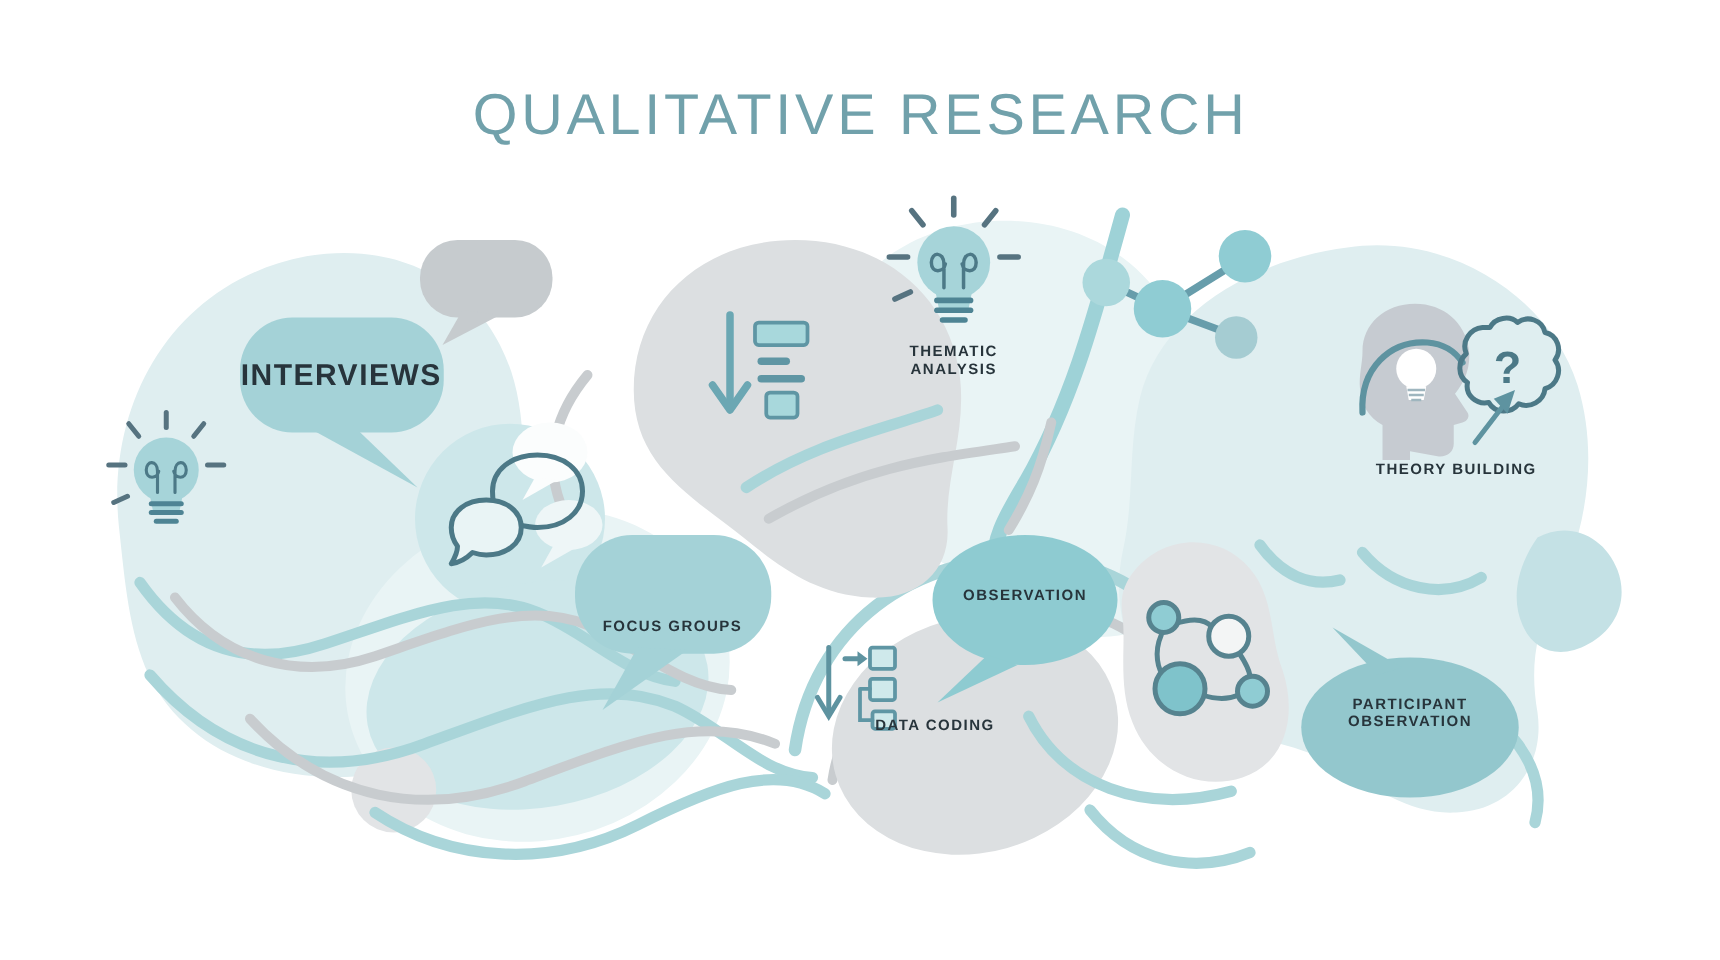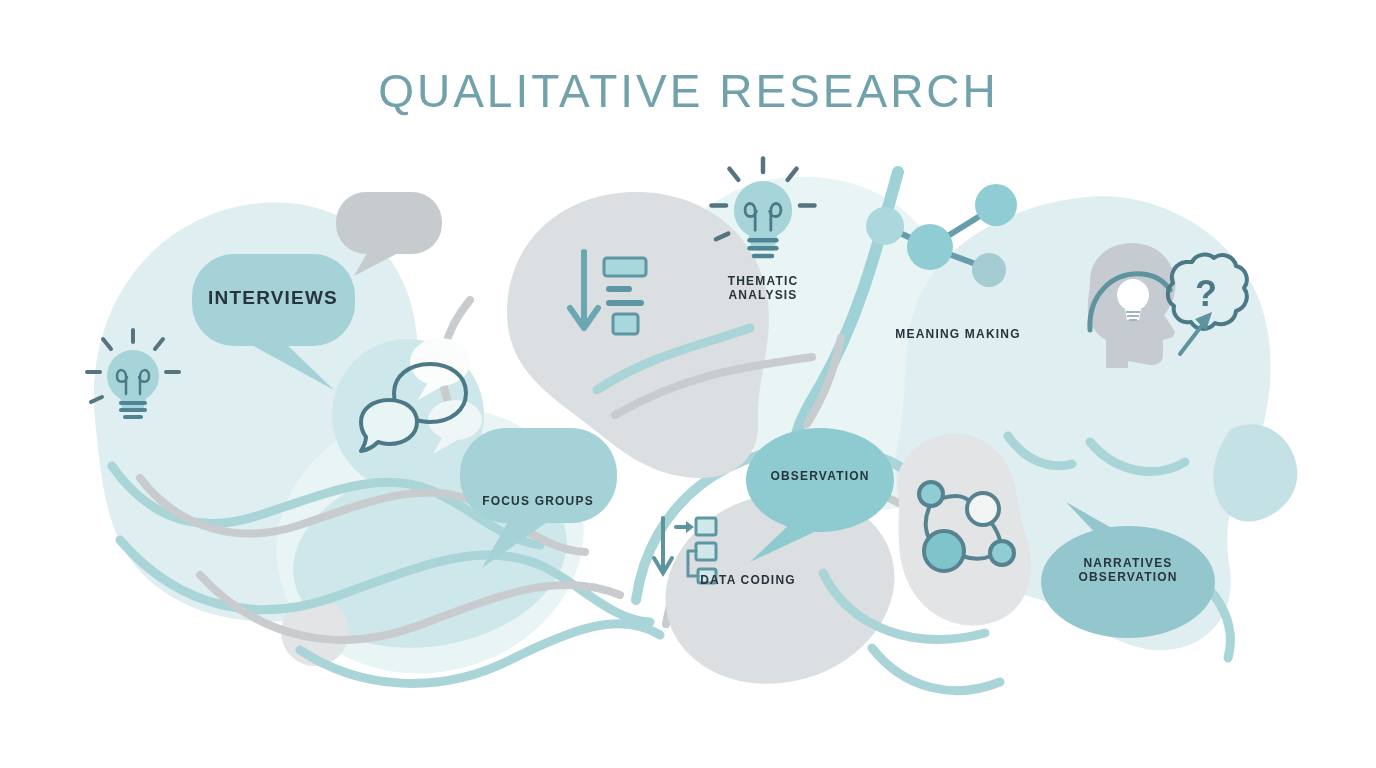--- a/index.html
+++ b/index.html
@@ -200,27 +200,27 @@
       <path d="M686,521 L694,527 L686,533 Z" fill="#5e93a0"></path>
       <rect class="sq" x="696" y="518" width="20" height="17" rx="2"></rect>
       <rect class="sq" x="696" y="543" width="20" height="17" rx="2"></rect>
       <rect class="sq" x="698" y="569" width="18" height="14" rx="2"></rect>
       <path class="sq-line" d="M688,551 H696 M688,551 V576 H698"></path>
     </g>
   </svg>
 
   <div class="title">QUALITATIVE RESEARCH</div>
 
-  <div class="label" style="left:190px;top:287px;width:166px;font-size:19px;">INTERVIEWS</div>
+  <div class="label" style="left:190px;top:287px;width:166px;font-size:24px;">INTERVIEWS</div>
 
   <div class="label" style="left:459px;top:450px;width:158px;margin-top:44px;">FOCUS GROUPS</div>
 
   <div class="label" style="left:694px;top:274px;width:138px;">THEMATIC ANALYSIS</div>
 
-  <div class="label" style="left:886px;top:327px;width:144px;">MEANING MAKING</div>
-
+
+  <div class="label" style="left:1092px;top:368px;width:146px;">THEORY BUILDING</div>
 
   <div class="label" style="left:742px;top:469px;width:156px;">OBSERVATION</div>
 
   <div class="label" style="left:686px;top:573px;width:124px;">DATA CODING</div>
 
-  <div class="label" style="left:1032px;top:556px;width:192px;">NARRATIVES OBSERVATION</div>
+  <div class="label" style="left:1032px;top:556px;width:192px;">PARTICIPANT OBSERVATION</div>
 </div>
 
 </body></html>

